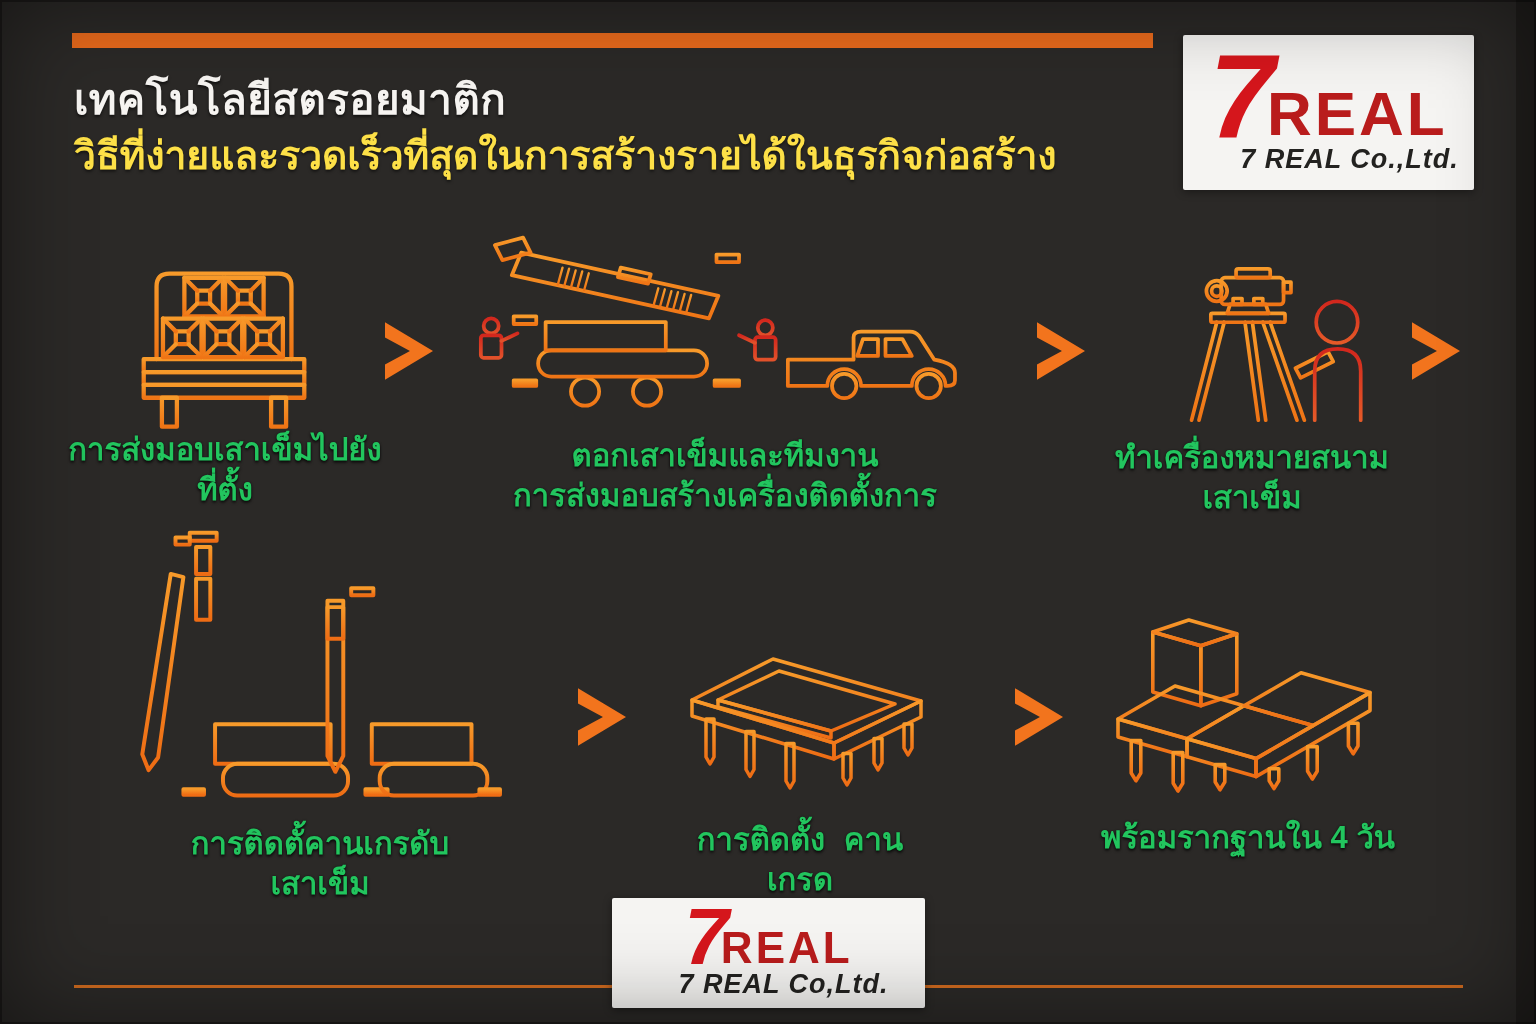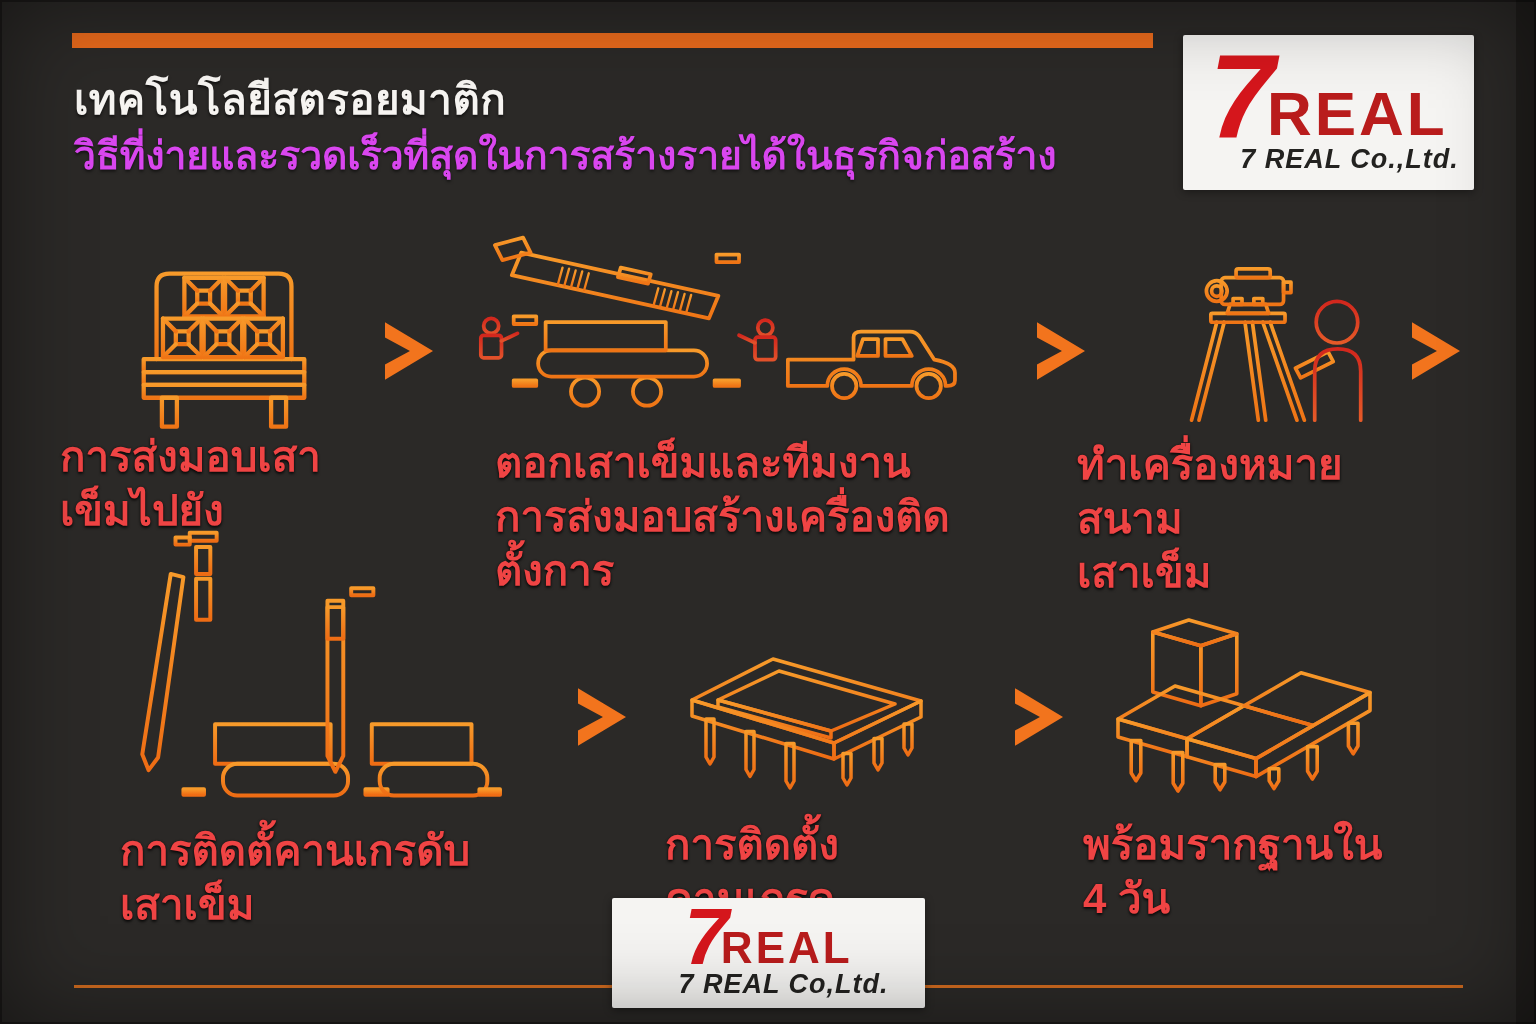--- a/index.html
+++ b/index.html
@@ -13,42 +13,42 @@
     box-shadow:inset 0 0 90px rgba(0,0,0,.45), inset 0 0 0 2px rgba(0,0,0,.35);
   }
   .edge-right{position:absolute;right:0;top:0;width:20px;height:100%;background:#201e1c;}
   .top-bar{position:absolute;left:72px;top:33px;width:1081px;height:15px;background:#e96a1c;}
   .bottom-rule{position:absolute;left:74px;top:985px;width:1389px;height:3px;background:#cf6a1f;}
   .page-title{
     position:absolute;left:74px;top:66px;font-size:42px;font-weight:700;color:#f6f4f1;
     letter-spacing:.5px;text-shadow:0 2px 3px rgba(0,0,0,.6);white-space:nowrap;
   }
   .page-subtitle{
-    position:absolute;left:74px;top:124px;font-size:39px;font-weight:700;color:#d946ef;
+    position:absolute;left:74px;top:124px;font-size:39px;font-weight:700;color:#fde047;
     text-shadow:0 2px 3px rgba(0,0,0,.55);white-space:nowrap;
   }
   .logo-box{
     position:absolute;background:#f5f4f2;border-radius:2px;
     display:flex;flex-direction:column;align-items:center;justify-content:center;
     box-shadow:0 2px 8px rgba(0,0,0,.4);
   }
   .logo-top{left:1183px;top:35px;width:291px;height:155px;}
   .logo-bottom{left:612px;top:898px;width:313px;height:110px;}
   .logo-inner{display:flex;align-items:flex-end;}
   .logo-seven{font-weight:800;font-style:italic;color:#d5161c;line-height:.78;}
   .logo-real{font-weight:800;color:#b91c1c;letter-spacing:3px;line-height:.92;margin-left:-8px;}
   .logo-company{font-weight:700;font-style:italic;color:#232220;letter-spacing:1px;}
   .logo-top .logo-seven{font-size:118px;}
   .logo-top .logo-real{font-size:62px;}
   .logo-top .logo-company{font-size:27px;margin-top:2px;margin-left:42px;}
   .logo-bottom .logo-seven{font-size:80px;}
   .logo-bottom .logo-real{font-size:44px;}
   .logo-bottom .logo-company{font-size:27px;margin-top:1px;margin-left:30px;}
   .step-caption{
-    position:absolute;color:#ef4444;font-size:42px;font-weight:600;text-align:left;line-height:1.28;
+    position:absolute;color:#22c55e;font-size:31px;font-weight:600;text-align:center;line-height:1.28;
     text-shadow:0 2px 3px rgba(0,0,0,.75),0 0 2px rgba(0,0,0,.5);
   }
   .icon{position:absolute;}
   .arrow{position:absolute;width:48px;height:58px;}
   svg{display:block;overflow:visible;}
 </style>
 </head>
 <body>
 
 <div class="canvas">
@@ -121,20 +121,21 @@
           <line x1="104" y1="64" x2="116" y2="76"></line>
             <line x1="140" y1="64" x2="128" y2="76"></line>
           <line x1="140" y1="100" x2="128" y2="88"></line>
             <line x1="104" y1="100" x2="116" y2="88"></line>
         </g>
       </g>
     </svg>
   </div>
   <div class="step-caption" style="left:60px;top:430px;width:330px;">
     <div>การส่งมอบเสาเข็มไปยัง</div>
+    <div>ที่ตั้ง</div>
   </div>
 
   <div class="arrow" style="left:385px;top:322px;">
     <svg viewBox="0 0 50 60" width="48" height="58">
         <polygon points="0,0 50,30 0,60 0,44 26,30 0,16" fill="#f2741d"></polygon>
       </svg>
   </div>
 
   <div class="icon" style="left:463px;top:230px;">
     <svg viewBox="0 0 540 200" width="507" height="188">

